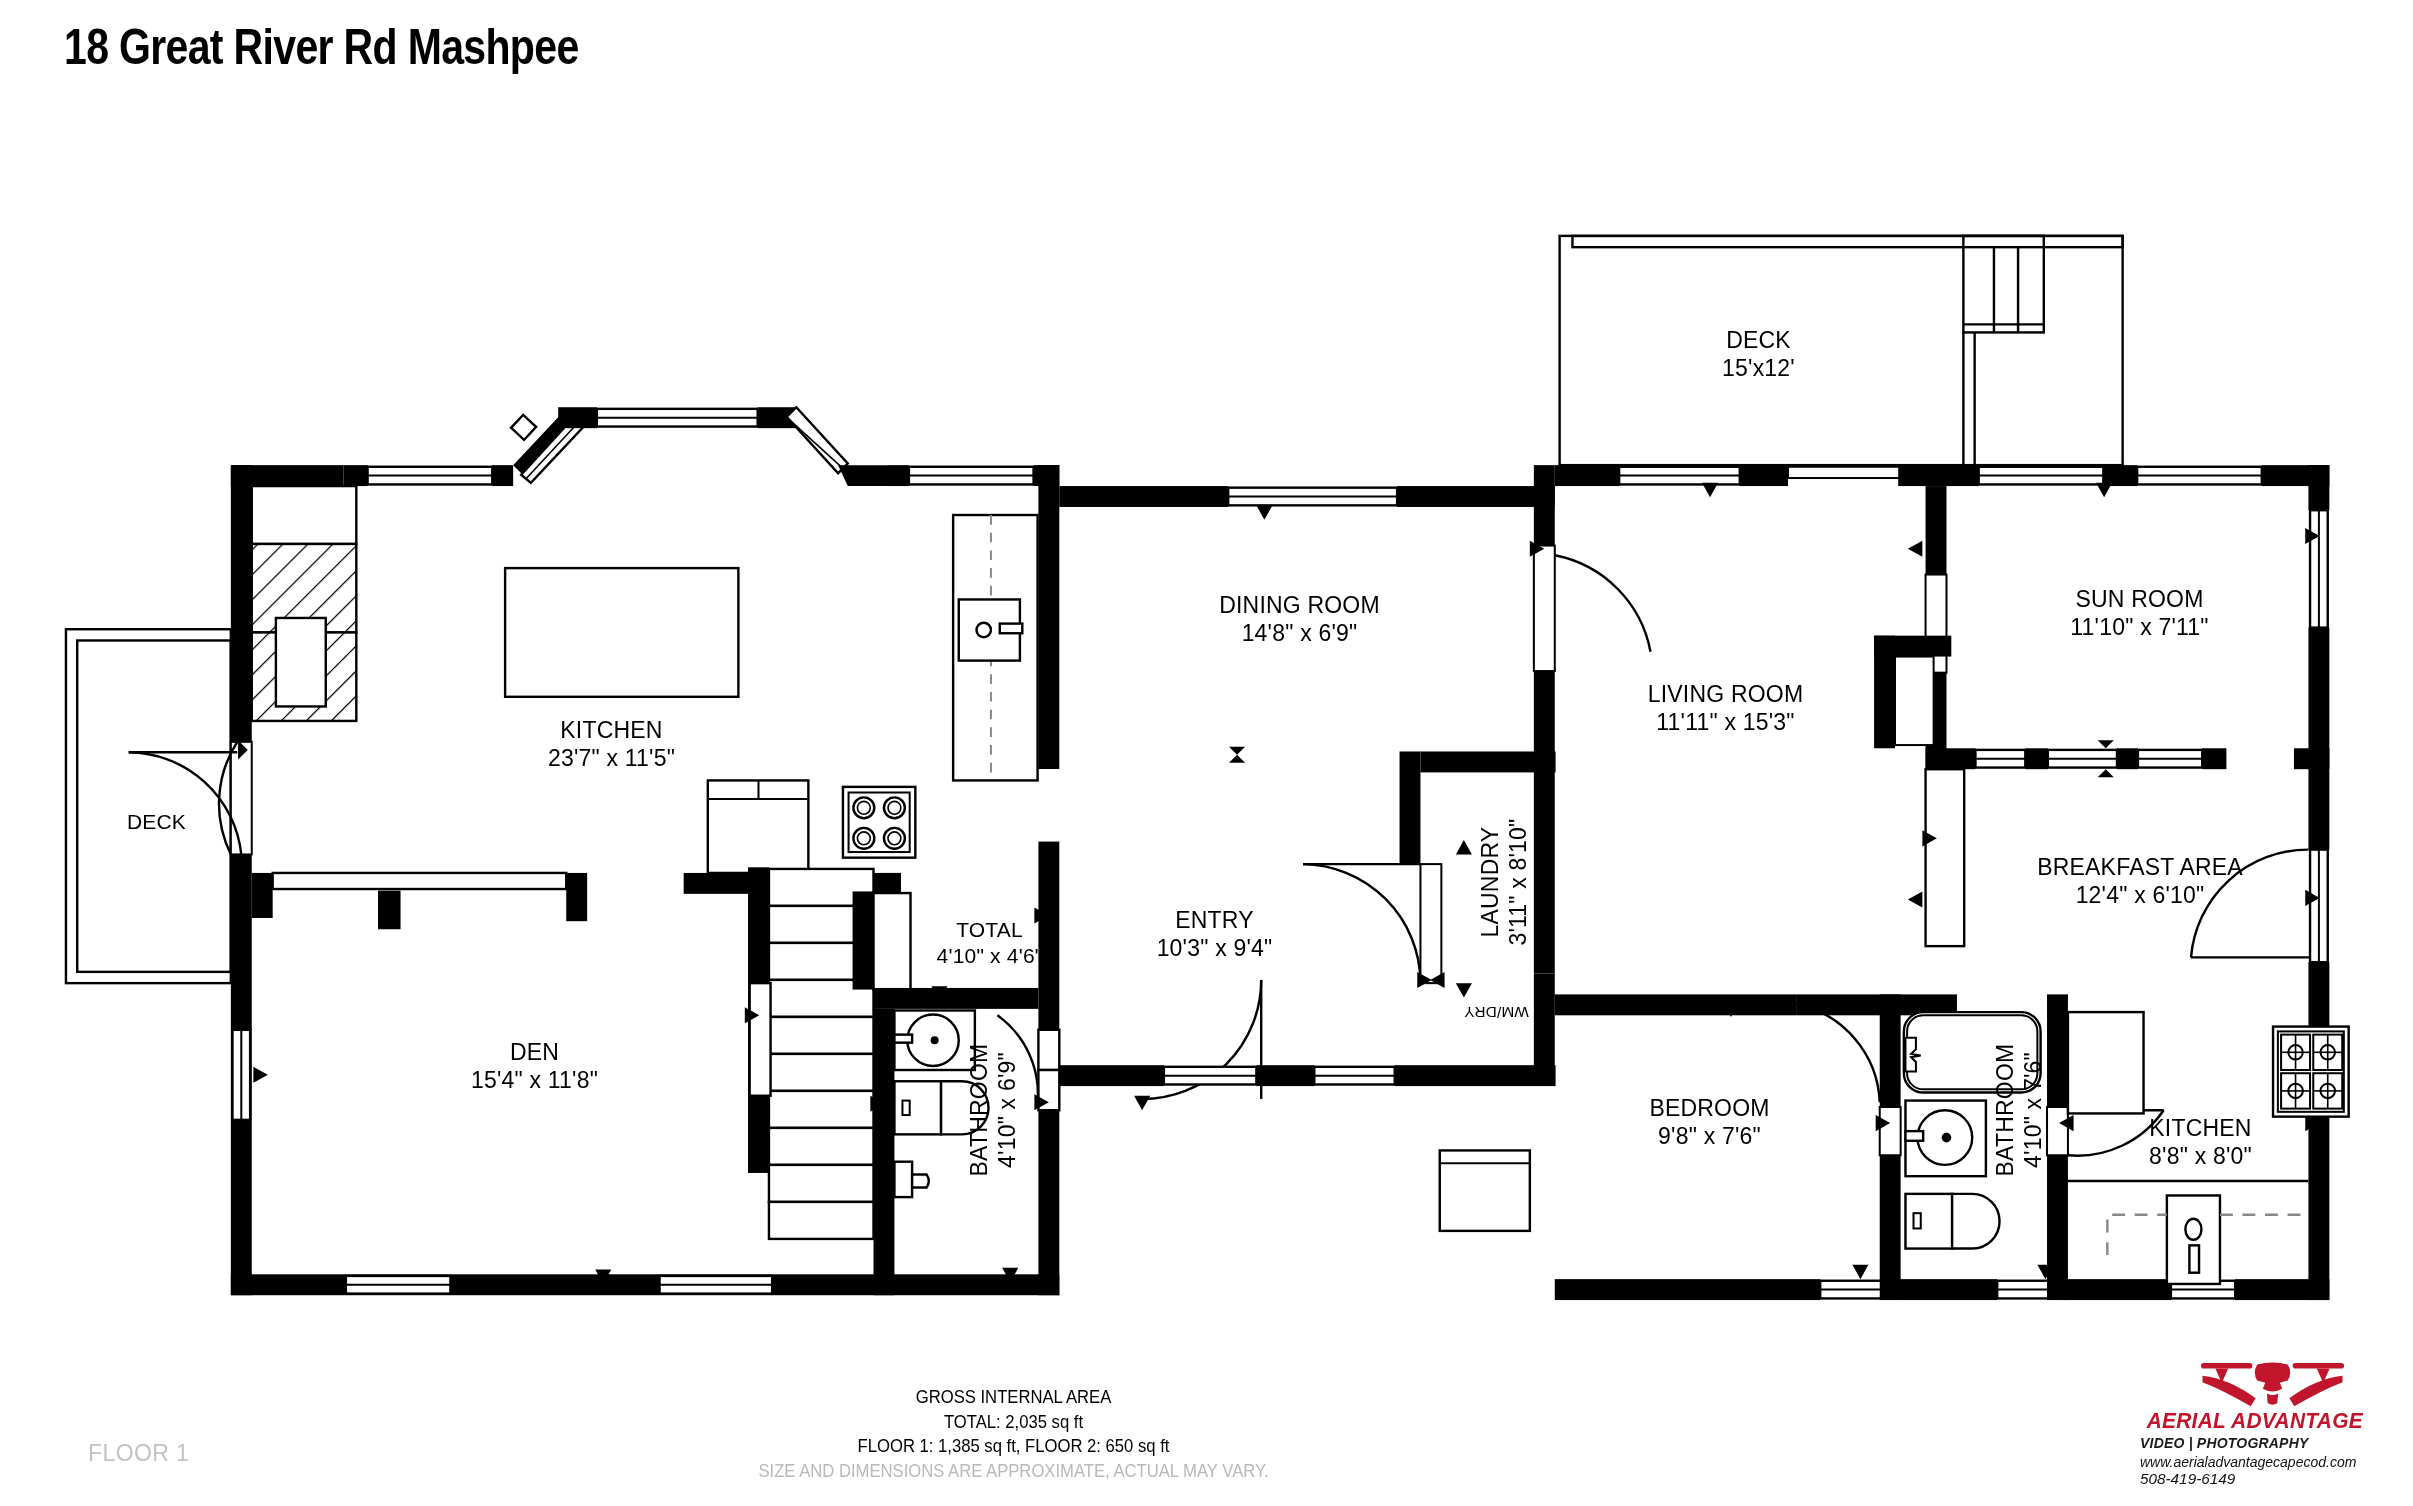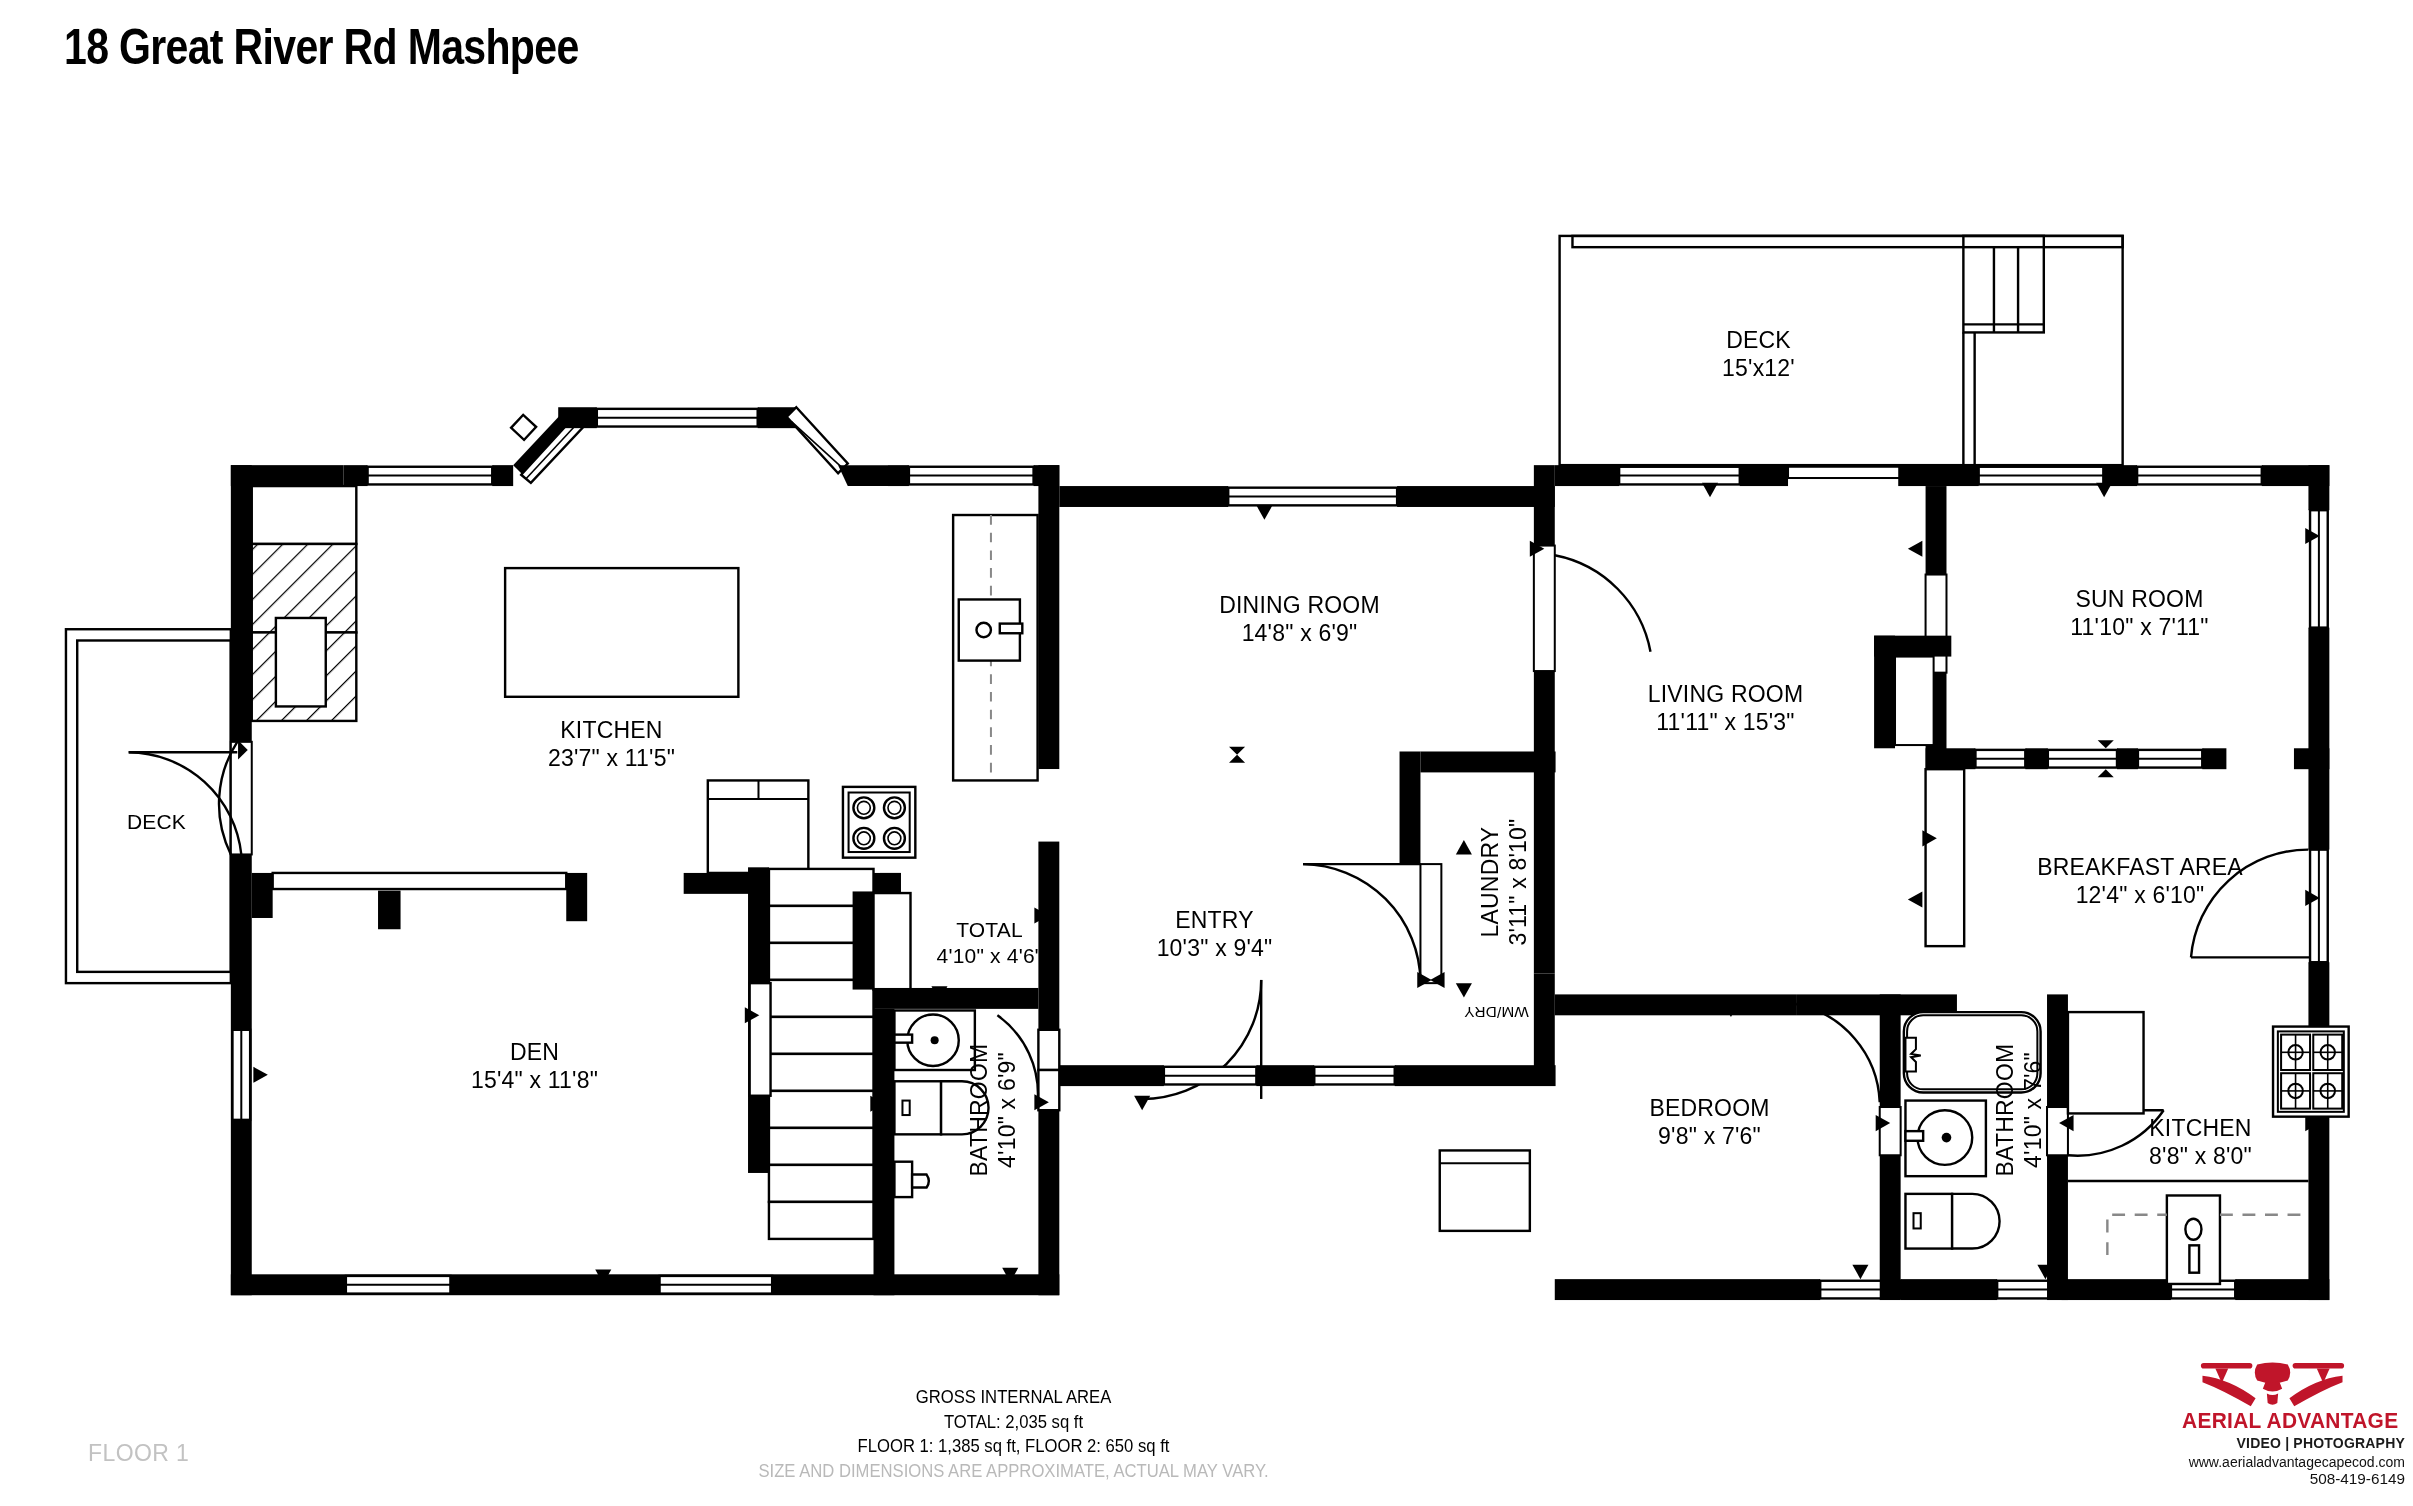--- a/index.html
+++ b/index.html
@@ -18,21 +18,21 @@
   .lbl .dm{display:block;}
   .lbl.small{font-size:21px;}
   .rot90{transform:rotate(-90deg);transform-origin:center center;}
 
   #foot{position:absolute;left:708px;top:1385px;width:611px;text-align:center;
         font-size:18.5px;line-height:1.33;transform:scaleX(.9);transform-origin:top center;}
   #foot .dim{color:#b9b9b9;}
   #floorno{position:absolute;left:88px;top:1440px;font-size:23px;color:#c2c2c2;
            letter-spacing:0.4px;}
 
-  #logo{position:absolute;left:2140px;top:1358px;width:265px;text-align:right;}
+  #logo{position:absolute;left:2140px;top:1358px;width:265px;text-align:left;font-style:italic;}
   #logoname{font-size:22px;font-weight:bold;color:#c0152a;letter-spacing:0.3px;
             transform:scaleX(.95);}
   #logosub{font-size:14px;font-weight:bold;color:#1b1b1b;letter-spacing:0.2px;margin-top:0.8px;}
   #logourl{font-size:14px;color:#111;margin-top:3px;}
   #logotel{font-size:15.3px;color:#111;}
 </style>
 </head>
 <body>
 
 <div id="title">18 Great River Rd Mashpee</div>

